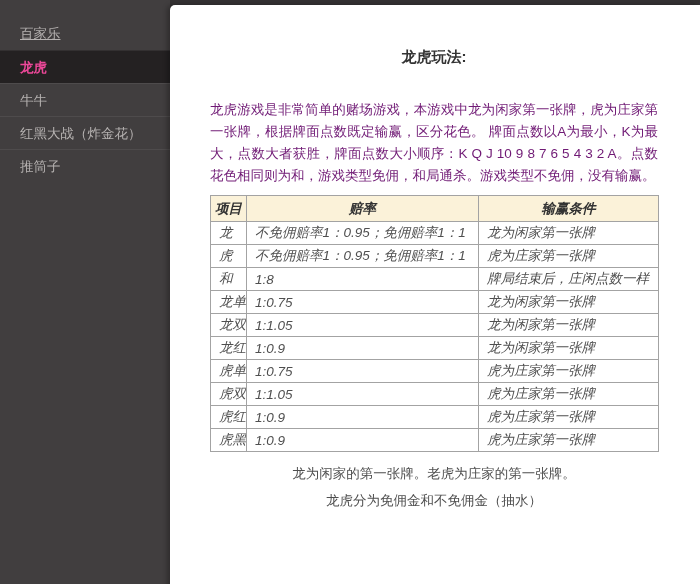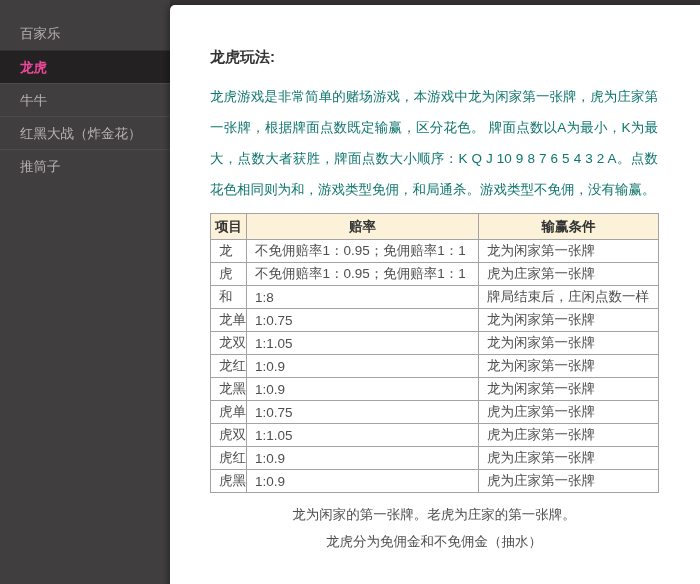--- a/index.html
+++ b/index.html
@@ -13,42 +13,42 @@
   .sidebar {
     position:absolute; left:0; top:0; width:170px; height:584px;
     background:#413e3f;
   }
   .menu { position:absolute; top:17px; left:0; right:0; }
   .menu-item {
     height:33px; line-height:33px; padding-left:20px;
     color:#b5b1b0; font-size:13.5px; cursor:pointer;
     border-top:1px solid rgba(255,255,255,0.07);
   }
-  .menu-item:first-child { border-top:none; }
+  .menu-item:first-child { border-top:none;text-decoration:underline; }
   .menu-item.selected {
     background:#242122; color:#ec4899; font-weight:bold;
   }
   .panel {
     position:absolute; left:170px; top:5px; right:0; bottom:-20px;
     background:#ffffff; border-radius:5px 0 0 0;
     box-shadow:-3px 0 5px rgba(0,0,0,0.28);
   }
   .content { padding:42px 42px 0 40px; color:#4f4f4f; }
   .page-title {
-    font-size:15px; font-weight:bold; color:#333333; line-height:20px;
+    font-size:15px; font-weight:bold; color:#333333; line-height:20px;text-align:center;
   }
   .intro {
-    margin-top:14px; font-size:13.5px; line-height:31px; color:#0f766e;
+    margin-top:32px; font-size:13.5px; line-height:22px; color:#701a75;
     text-align:justify;
   }
   table.payout {
     margin-top:8px; border-collapse:collapse; width:448px;
     font-size:13.5px; color:#4f4f4f; table-layout:fixed;
   }
-  table.payout th, table.payout td { border:1px solid #a3a3a3; }
+  table.payout th, table.payout td { border:1px solid #a3a3a3;font-style:italic; }
   table.payout th {
     background:#fbf2d9; height:26px; font-weight:bold; color:#333333;
     text-align:center; font-size:13.5px;
   }
   table.payout td { height:23px; padding:0 8px; overflow:hidden; white-space:nowrap; }
   col.c1 { width:36px; } col.c2 { width:232px; } col.c3 { width:180px; }
   .rules-title {
     margin-top:16px; font-size:15px; font-weight:bold; color:#333333; line-height:20px;
   }
   .rules p {
@@ -111,25 +111,20 @@
             <td>龙双</td>
             <td>1:1.05</td>
             <td>龙为闲家第一张牌</td>
           </tr>
           <tr>
             <td>龙红</td>
             <td>1:0.9</td>
             <td>龙为闲家第一张牌</td>
           </tr>
           <tr>
-            <td>龙黑</td>
-            <td>1:0.9</td>
-            <td>龙为闲家第一张牌</td>
-          </tr>
-          <tr>
             <td>虎单</td>
             <td>1:0.75</td>
             <td>虎为庄家第一张牌</td>
           </tr>
           <tr>
             <td>虎双</td>
             <td>1:1.05</td>
             <td>虎为庄家第一张牌</td>
           </tr>
           <tr>

